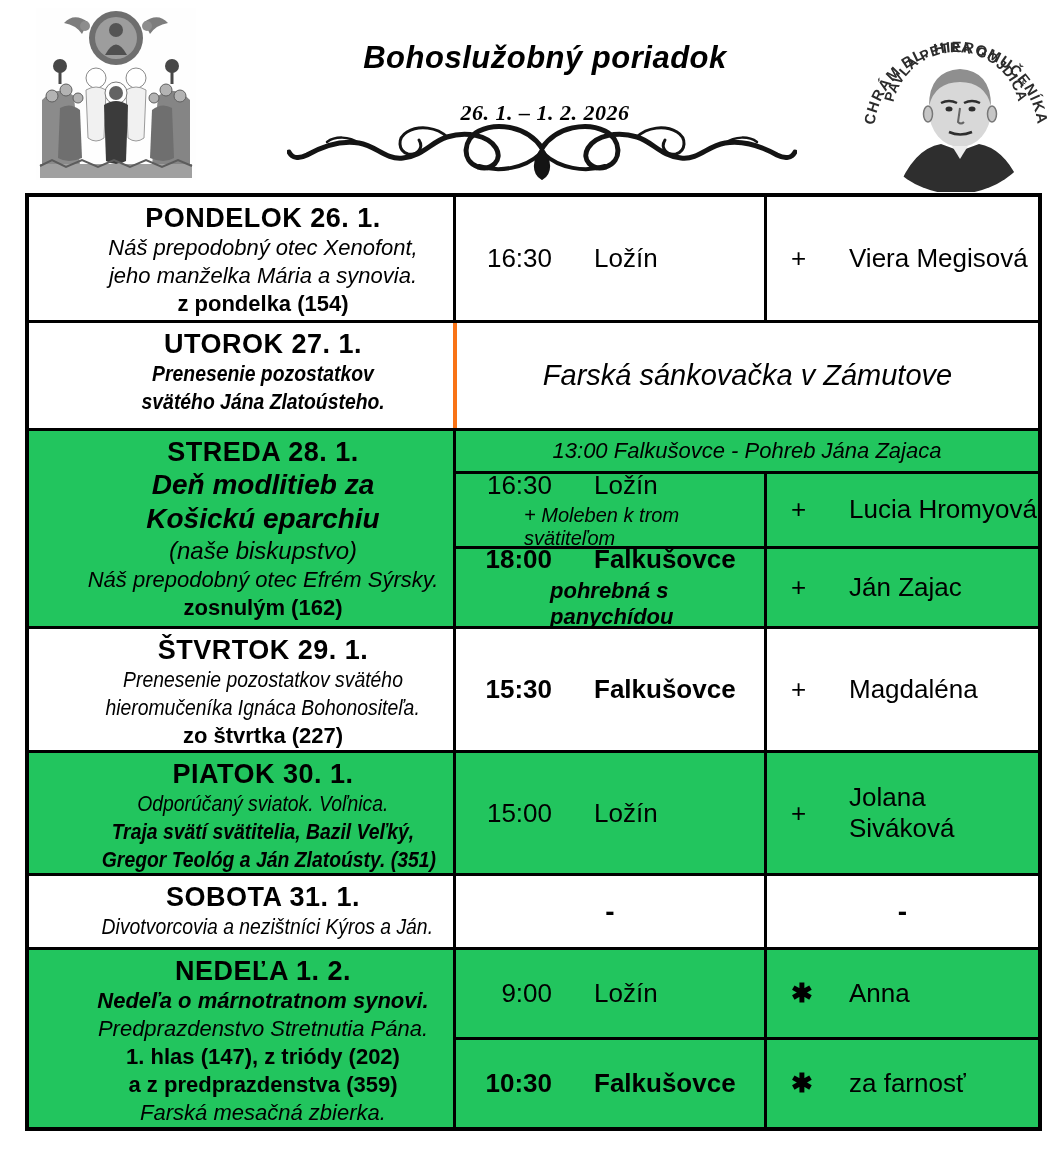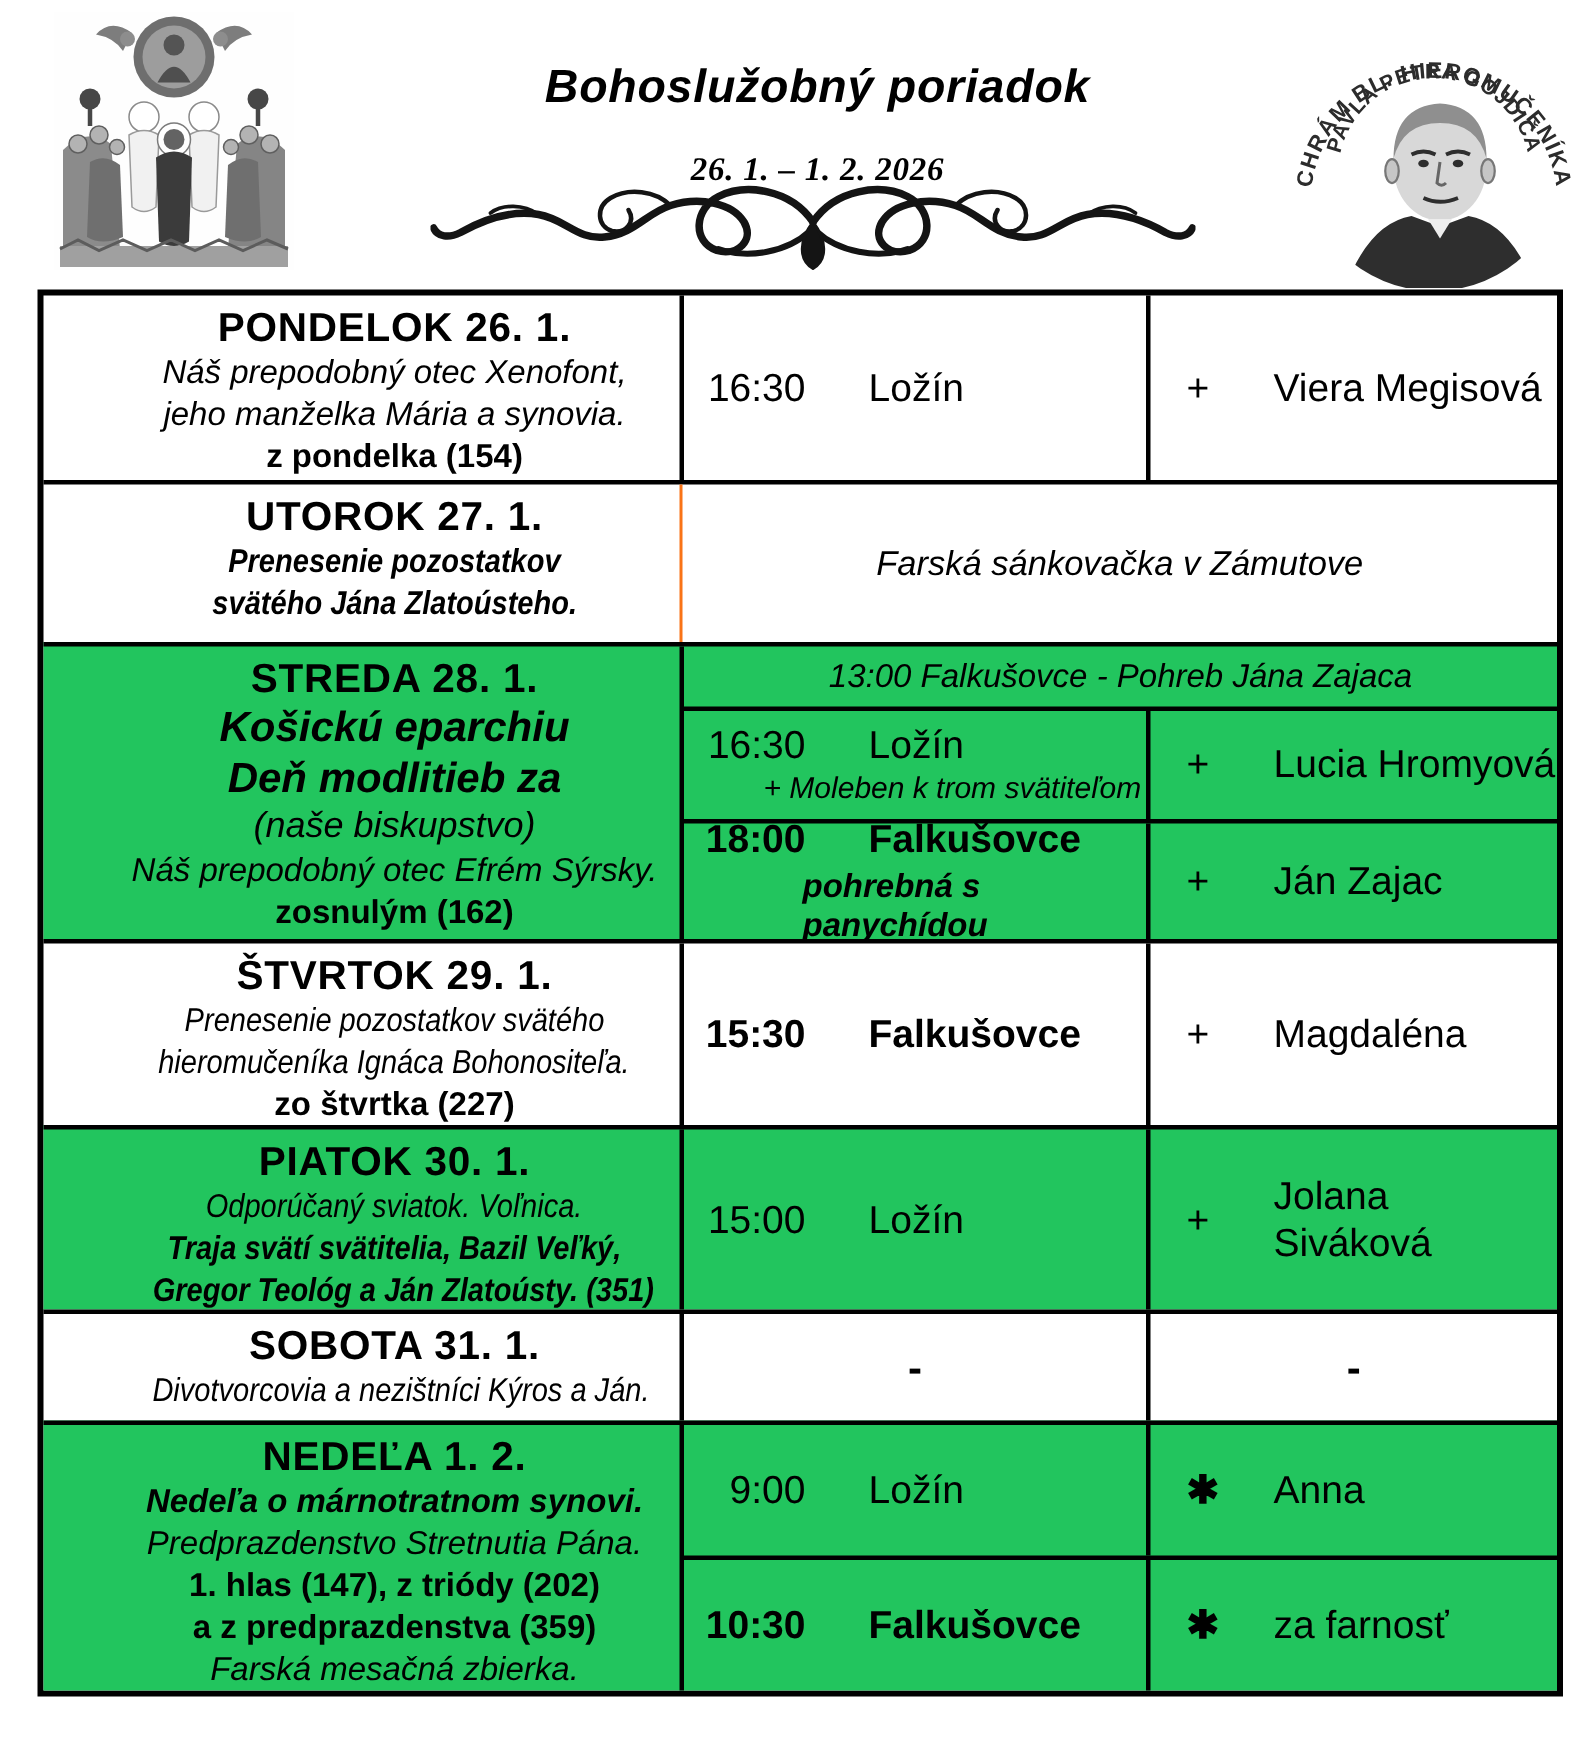--- a/index.html
+++ b/index.html
@@ -26,34 +26,34 @@
   .dline.big{font-size:28px;line-height:34px;}
   .dline.mid{font-size:24px;line-height:30px;}
   .it{font-style:italic;}
   .b{font-weight:bold;}
   .bi{font-weight:bold;font-style:italic;}
   .cond{display:inline-block;transform:scaleX(.88);transform-origin:center;white-space:nowrap;}
   .rarea{flex:1;border-left:3px solid #000;display:flex;flex-direction:column;box-sizing:border-box;}
   .srow{display:flex;flex:1;box-sizing:border-box;min-height:0;}
   .srow.bt{border-top:3px solid #000;}
   .midcell{width:308px;flex:none;box-sizing:border-box;display:flex;flex-direction:column;
-           justify-content:center;padding-left:7px;font-size:26px;}
+           justify-content:center;padding-left:22px;font-size:26px;}
   .timeplace{display:flex;align-items:baseline;}
   .time{width:74px;text-align:right;flex:none;}
   .place{margin-left:42px;}
   .mid-extra{font-size:20px;font-style:italic;margin-left:46px;margin-top:3px;}
   .mid-extra.bold2{font-size:22px;font-weight:bold;margin-left:72px;}
   .rcell{flex:1;border-left:3px solid #000;box-sizing:border-box;display:flex;
          align-items:center;font-size:26px;padding-left:24px;}
   .sym{width:36px;flex:none;}
   .iname{margin-left:22px;}
   .banner{flex:none;height:40px;display:flex;align-items:center;justify-content:center;
           font-style:italic;font-size:22px;}
-  .note-cell{flex:1;border-left:2px solid #f97316;display:flex;align-items:center;
-             justify-content:center;font-style:italic;font-size:23px;}
+  .note-cell{flex:1;border-left:4px solid #f97316;display:flex;align-items:center;
+             justify-content:center;font-style:italic;font-size:29px;}
   .dashcell{justify-content:center;padding-left:0;font-weight:bold;font-size:28px;
             align-items:center;display:flex;flex-direction:row;}
 </style>
 </head>
 <body>
 
 <div class="page">
 
   <div class="header">
 
@@ -182,22 +182,22 @@
         <div class="day-title">UTOROK  27. 1.</div>
         <div class="dline"><span class="bi cond">Prenesenie pozostatkov</span></div>
         <div class="dline"><span class="bi cond">svätého Jána Zlatoústeho.</span></div>
       </div>
       <div class="note-cell">Farská sánkovačka v Zámutove</div>
     </div>
 
     <div class="band gray" style="height:198px">
       <div class="day-cell">
         <div class="day-title">STREDA  28. 1.</div>
+        <div class="dline big bi">Deň modlitieb za</div>
         <div class="dline big bi">Košickú eparchiu</div>
-        <div class="dline big bi">Deň modlitieb za</div>
         <div class="dline mid it">(naše biskupstvo)</div>
         <div class="dline it">Náš prepodobný otec Efrém Sýrsky.</div>
         <div class="dline b">zosnulým (162)</div>
       </div>
       <div class="rarea">
         <div class="banner">13:00  Falkušovce  -  Pohreb Jána Zajaca</div>
         <div class="srow bt" style="flex:73 0 0">
           <div class="midcell">
             <div class="timeplace">
               <span class="time">16:30</span>

